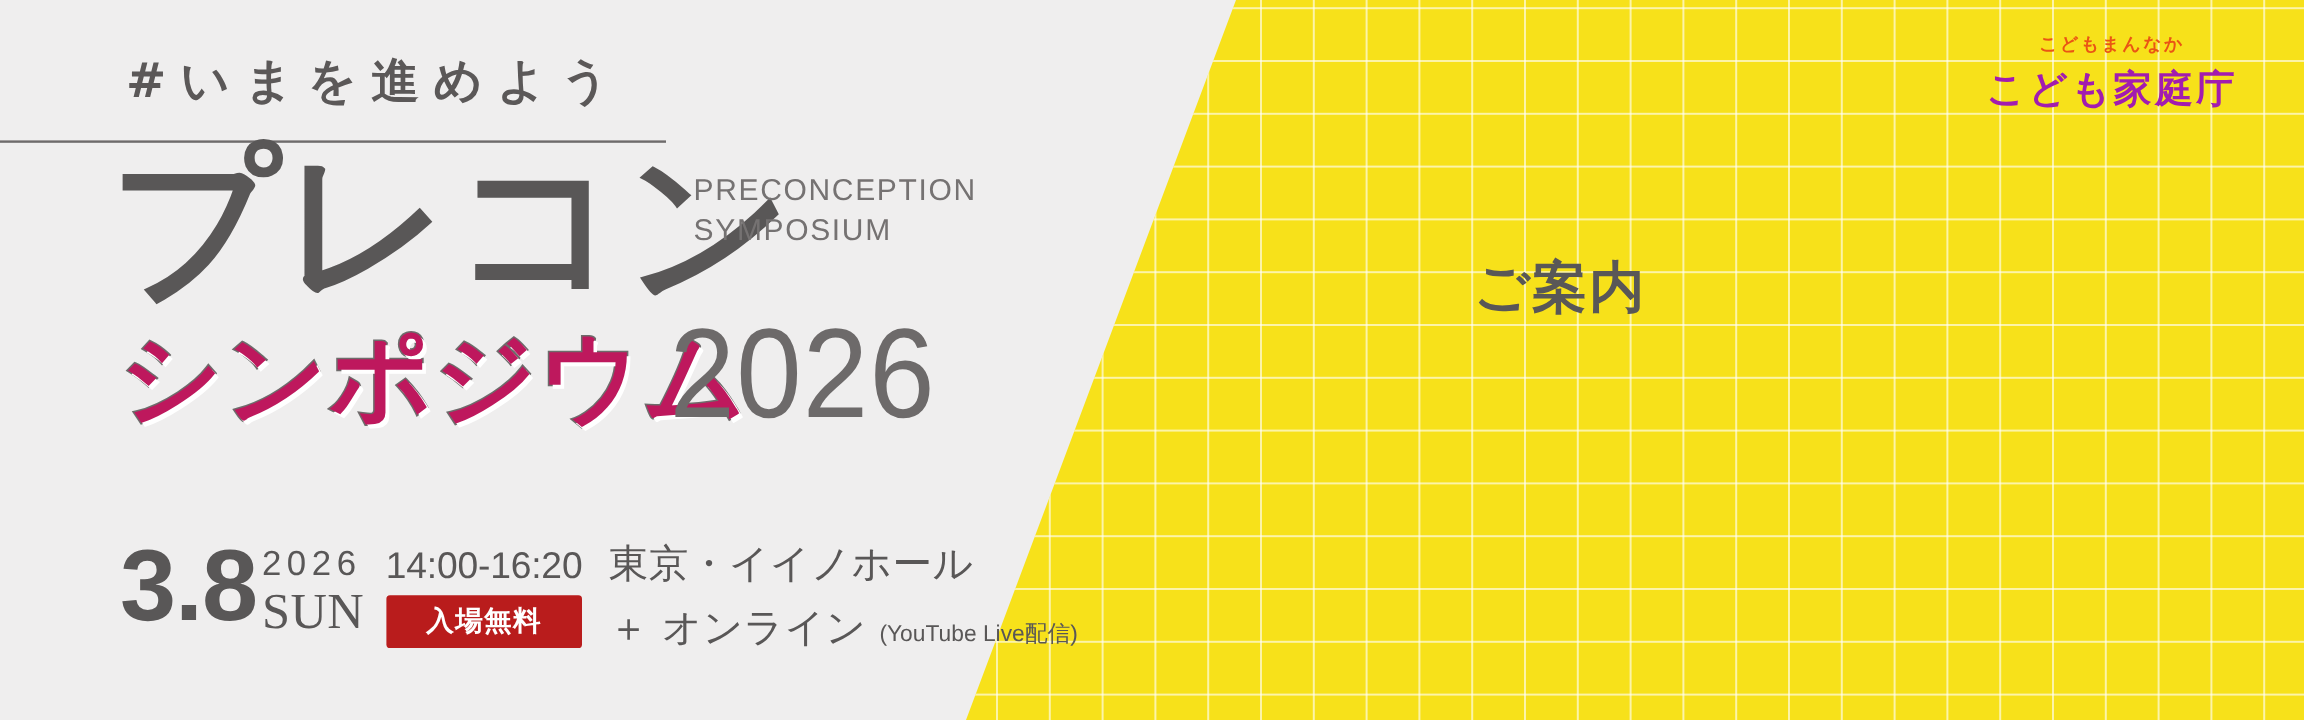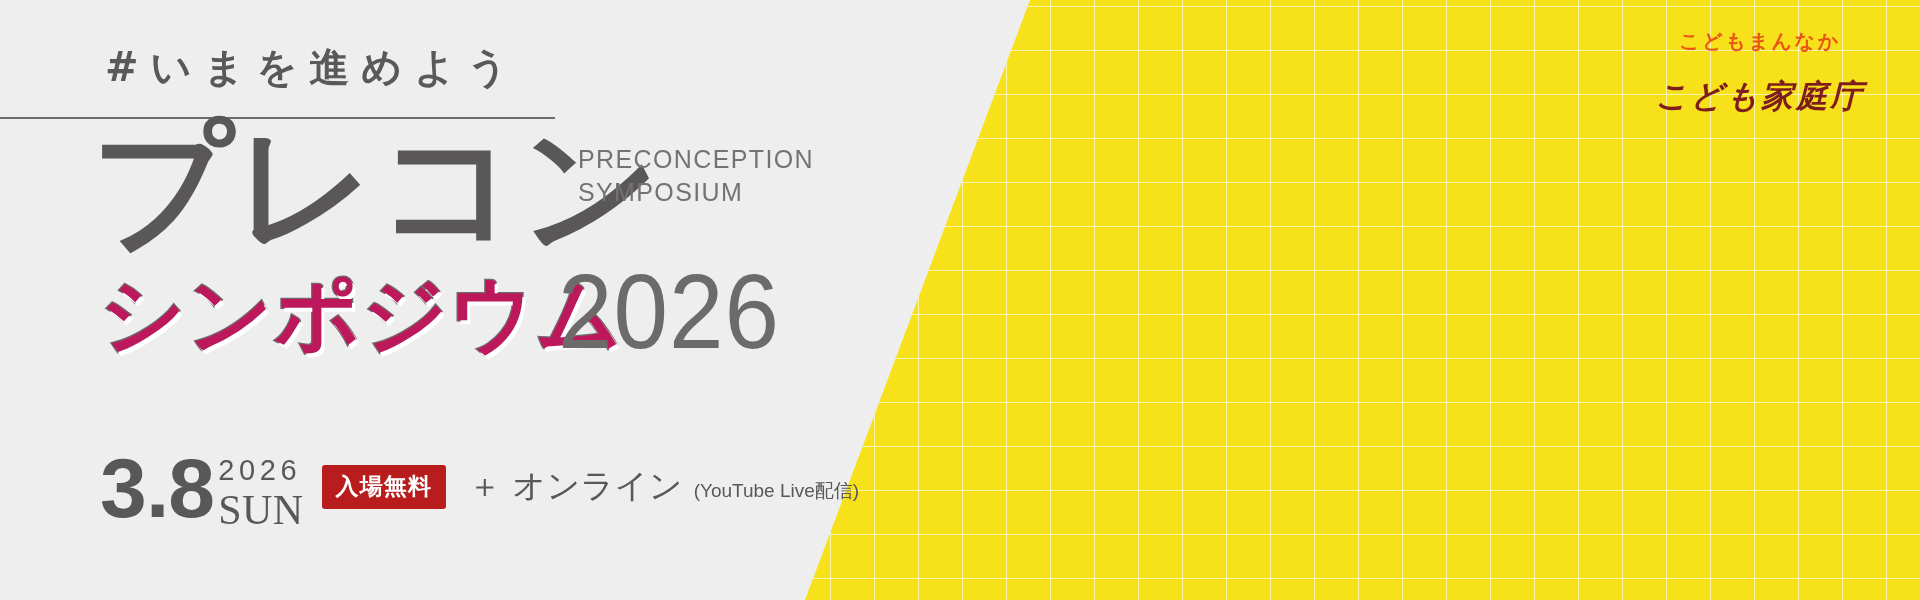--- a/index.html
+++ b/index.html
@@ -229,34 +229,33 @@
   #right-headline div { white-space:nowrap; }
 
   
   #agency-logo {
     position:absolute;
     right:40px; top:28px;
     width:240px;
     text-align:center;
   }
   #agency-tag {
-    font-size:20px;
+    font-size:15px;
     color:#ea5514;
     letter-spacing:.13em;
     font-weight:700;
     font-family:"DejaVu Sans","Liberation Sans",sans-serif;
   }
   #agency-name {
     font-size:32px;
-    color:#7f1d1d;
+    color:#a21caf;
     letter-spacing:.08em;
     font-weight:700;
-    margin-top:20px;
-    font-family:"DejaVu Sans","Liberation Sans",sans-serif;
-    font-style:italic;
+    margin-top:6px;
+    font-family:"DejaVu Sans","Liberation Sans",sans-serif;
   }
 </style>
 </head>
 <body>
 
 <div id="banner">
 
   <div id="yellow-panel"></div>
   <div id="yellow-grid"></div>
 
@@ -279,34 +278,37 @@
     <div id="info-row">
 
       <div id="date-big">3.8</div>
 
       <div id="date-sub">
         <span id="date-year">2026</span>
         <span id="date-dow">SUN</span>
       </div>
 
       <div id="time-block">
+        <span id="time-text">14:00-16:20</span>
         <span id="free-badge">入場無料</span>
       </div>
 
       <div id="venue-block">
+        <span id="venue-line1">東京・イイノホール</span>
         <span id="venue-line2">
           <span>＋ オンライン</span>
           <span id="venue-note">(YouTube Live配信)</span>
         </span>
       </div>
 
     </div>
   </div>
 
   <div id="right-headline">
+    <div>ご案内</div>
   </div>
 
   <div id="agency-logo">
     <div id="agency-tag">こどもまんなか</div>
     <div id="agency-name">こども家庭庁</div>
   </div>
 
 </div>
 
 </body></html>

